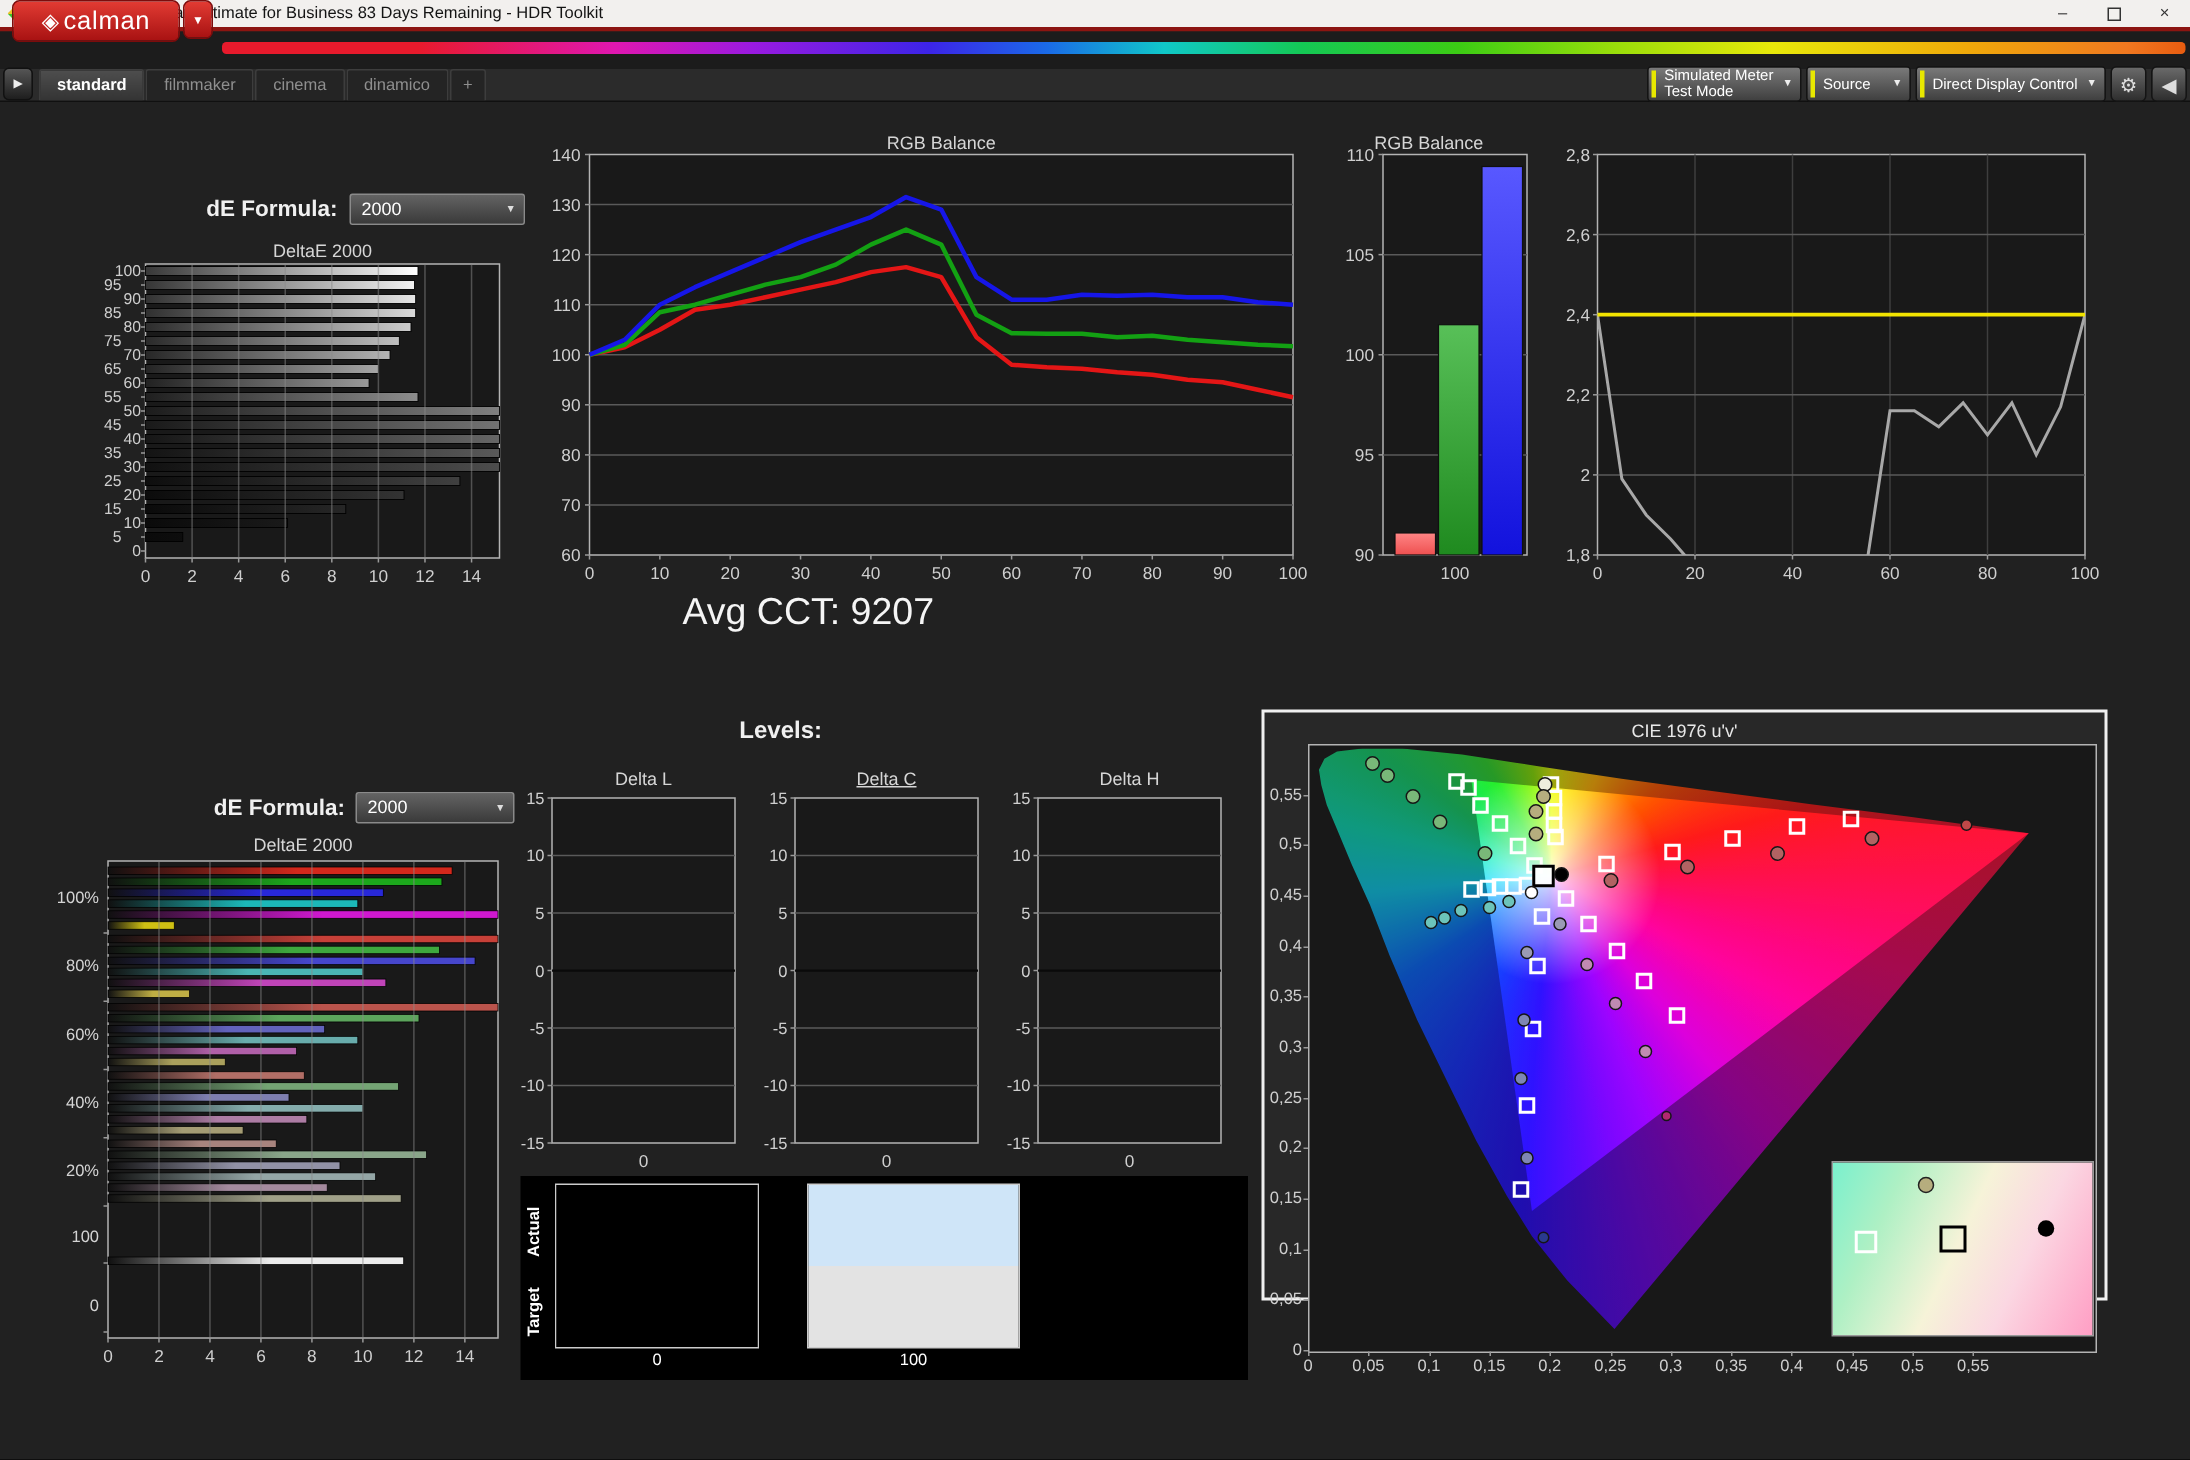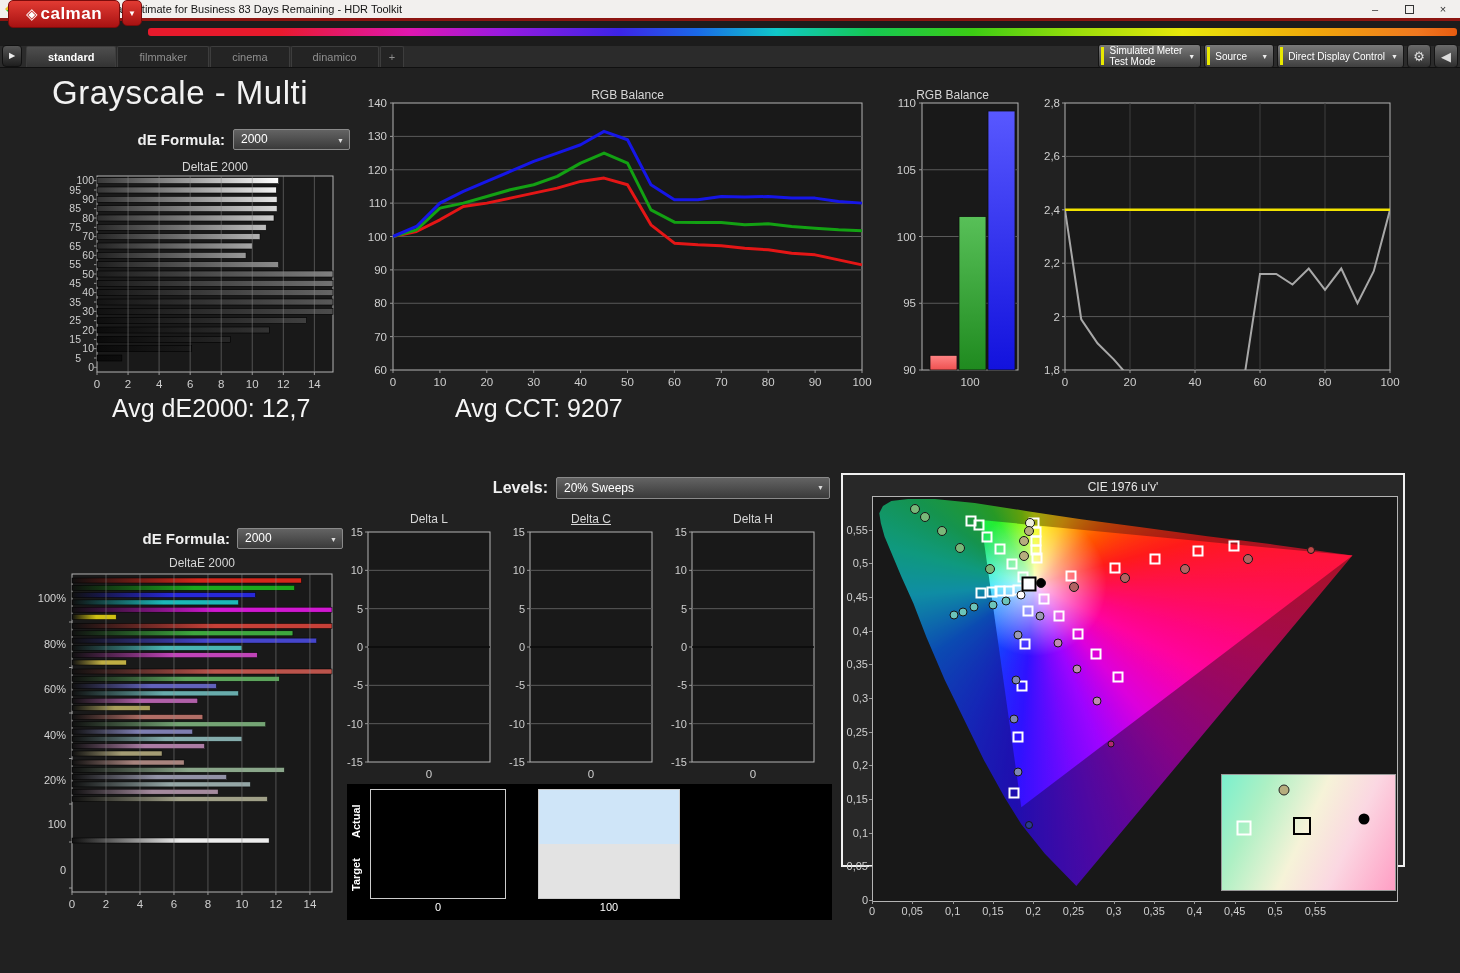--- a/index.html
+++ b/index.html
@@ -9,26 +9,26 @@
   .app-icon{width:11px;height:11px;margin-right:6px;background:conic-gradient(#e8392b 0 25%,#2bb1e8 0 50%,#35c22b 0 75%,#e8c22b 0);clip-path:polygon(50% 0,100% 50%,50% 100%,0 50%);}
   .win-controls{margin-left:auto;display:flex;height:100%;}
   .win-btn{width:34px;text-align:center;color:#333;line-height:18px;font-size:11px;}
   .restore-box{display:inline-block;width:7px;height:7px;border:1px solid #333;margin-top:5px;}
   .redline{position:absolute;top:18px;left:0;right:0;height:3px;background:#8c1511;}
   
   .header{position:absolute;top:21px;left:0;right:0;height:25px;background:#1c1c1c;}
   .rainbow{position:absolute;top:7px;left:148px;right:3px;height:8px;border-radius:3px;background:linear-gradient(to right,#e81a2c 0%,#e81a2c 10%,#e017b0 20%,#9a1ae0 27%,#3c24e8 36%,#1a6ae8 42%,#10c8c8 48%,#14c855 55%,#3ccc14 63%,#9ade0a 71%,#e8e80a 79%,#f0a80a 89%,#f07820 97%,#e85c10 100%);}
   .logo{position:absolute;top:0;left:8px;width:110px;height:26px;background:linear-gradient(#e23b33,#a81212);border:1px solid #7c0c0c;border-radius:5px;display:flex;align-items:center;justify-content:center;color:#fff;z-index:3;}
   .logo .glyph{font-size:15px;margin-right:3px;}
-  .logo .word{font-size:17px;font-weight:bold;letter-spacing:0.5px;}
+  .logo .word{font-size:17px;font-weight:normal;letter-spacing:0.5px;}
   .logo-caret{position:absolute;top:0;left:122px;width:20px;height:26px;background:linear-gradient(#e23b33,#a81212);border:1px solid #7c0c0c;border-radius:5px;color:#fff;font-size:8px;text-align:center;line-height:26px;z-index:3;box-sizing:border-box;}
   
   .tabbar{position:absolute;top:46px;left:0;right:0;height:22px;background:#2b2b2b;border-bottom:1px solid #101010;display:flex;align-items:flex-end;box-sizing:border-box;}
   .tab-scroll{width:18px;height:20px;margin:0 4px 0 2px;background:linear-gradient(#555,#1e1e1e);border:1px solid #111;border-radius:4px;color:#eee;font-size:8px;text-align:center;line-height:20px;}
-  .tab{height:20px;line-height:20px;padding:0 21px;font-size:11px;color:#8f8f8f;background:#242424;border:1px solid #3d3d3d;border-bottom:none;margin-right:1px;border-radius:2px 2px 0 0;}
+  .tab{height:20px;line-height:20px;padding:0 11px;font-size:11px;color:#8f8f8f;background:#242424;border:1px solid #3d3d3d;border-bottom:none;margin-right:1px;border-radius:2px 2px 0 0;}
   .tab.active{background:linear-gradient(#4e4e4e,#333);color:#fff;font-weight:bold;}
   .tab.add{padding:0 8px;}
   .toolbar{position:absolute;top:-2px;right:2px;display:flex;gap:3px;z-index:4;}
   .dd{position:relative;height:24px;background:linear-gradient(#7a7a7a,#3f3f3f);border:1px solid #141414;border-radius:3px;color:#fff;font-size:10px;line-height:11px;padding:1px 18px 1px 10px;display:flex;flex-direction:column;justify-content:center;min-width:70px;box-sizing:border-box;}
   .dd .stripe{position:absolute;left:2px;top:2px;bottom:2px;width:3px;}
   .dd .caret{position:absolute;right:5px;top:50%;transform:translateY(-50%);font-size:7px;color:#eee;}
   .icon-btn{width:24px;height:24px;background:linear-gradient(#6a6a6a,#2e2e2e);border:1px solid #141414;border-radius:4px;color:#ddd;text-align:center;font-size:13px;line-height:23px;box-sizing:border-box;}
   
   .h1{position:absolute;color:#f2f2f2;font-size:33px;font-weight:300;letter-spacing:0.5px;}
   .flabel{position:absolute;color:#f0f0f0;font-size:15px;font-weight:bold;text-align:right;}
@@ -105,37 +105,32 @@
         <div class="dd">
           <span class="stripe" style="background: rgb(232, 232, 0);"></span>
           <span>Direct Display Control</span>
           <span class="caret">▼</span>
         </div>
         <div class="icon-btn">⚙</div>
         <div class="icon-btn">◀</div>
       </div>
   </div>
 
-  <div class="h1" style="left:52px;top:74px;">Grayscale - Multi</div>
   <div class="flabel" style="left:120px;top:131px;width:105px;">dE Formula:</div>
   <div class="select" style="left:233px;top:129px;width:117px;height:21px;line-height:19px;">
     <span>2000</span><span class="caret">▼</span>
   </div>
   <div class="chart-title" style="left:97px;top:160px;width:236px;">DeltaE 2000</div>
   <div class="chart-title" style="left:393px;top:88px;width:469px;">RGB Balance</div>
   <div class="chart-title" style="left:880px;top:88px;width:145px;">RGB Balance</div>
   <div class="chart-title" style="left:1063px;top:88px;width:327px;margin-top:24px;">Gamma Log/Log</div>
 
-  <div class="stat" style="left:112px;top:394px;">Avg dE2000: 12,7</div>
   <div class="stat" style="left:455px;top:394px;">Avg CCT: 9207</div>
 
   <div class="flabel" style="left:460px;top:479px;width:88px;font-size:16px;">Levels:</div>
-  <div class="select" style="left:556px;top:477px;width:274px;height:22px;line-height:20px;">
-    <span>20% Sweeps</span><span class="caret">▼</span>
-  </div>
   <div class="flabel" style="left:125px;top:530px;width:105px;">dE Formula:</div>
   <div class="select" style="left:237px;top:528px;width:106px;height:21px;line-height:19px;">
     <span>2000</span><span class="caret">▼</span>
   </div>
   <div class="chart-title" style="left:72px;top:556px;width:260px;">DeltaE 2000</div>
   <div class="chart-title" style="left:368px;top:512px;width:122px;">Delta L</div>
   <div class="chart-title" style="left:530px;top:512px;width:122px;text-decoration:underline;">Delta C</div>
   <div class="chart-title" style="left:692px;top:512px;width:122px;">Delta H</div>
 
   <div class="patches">

